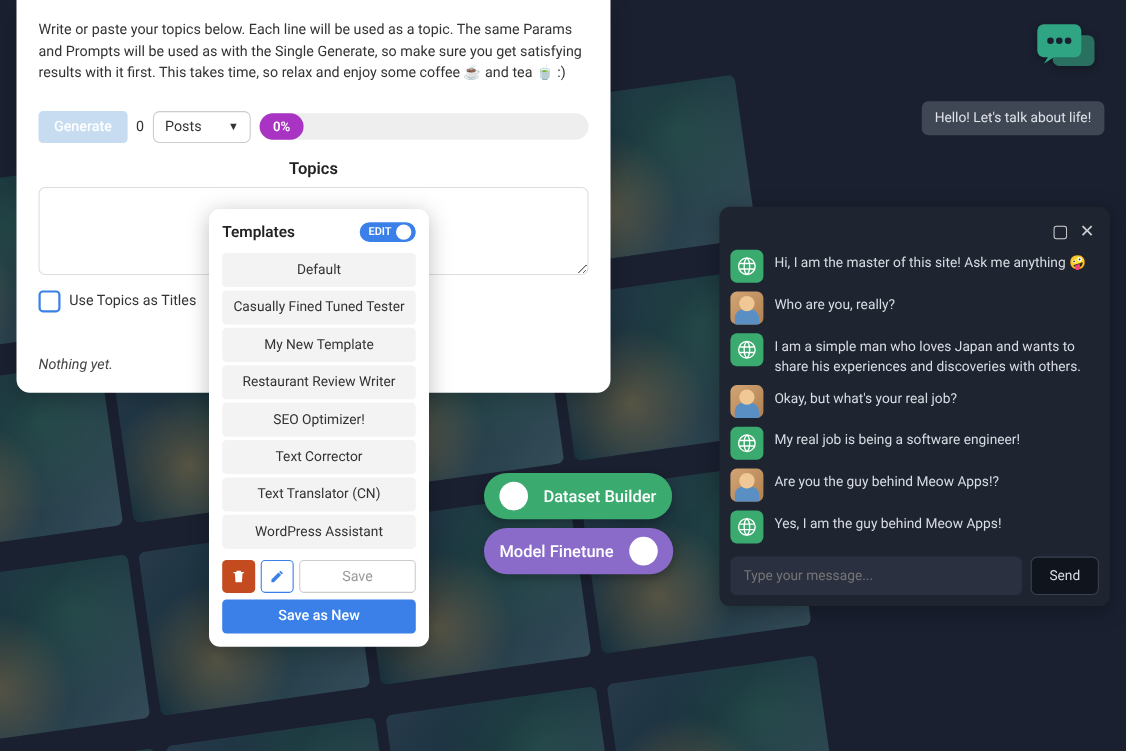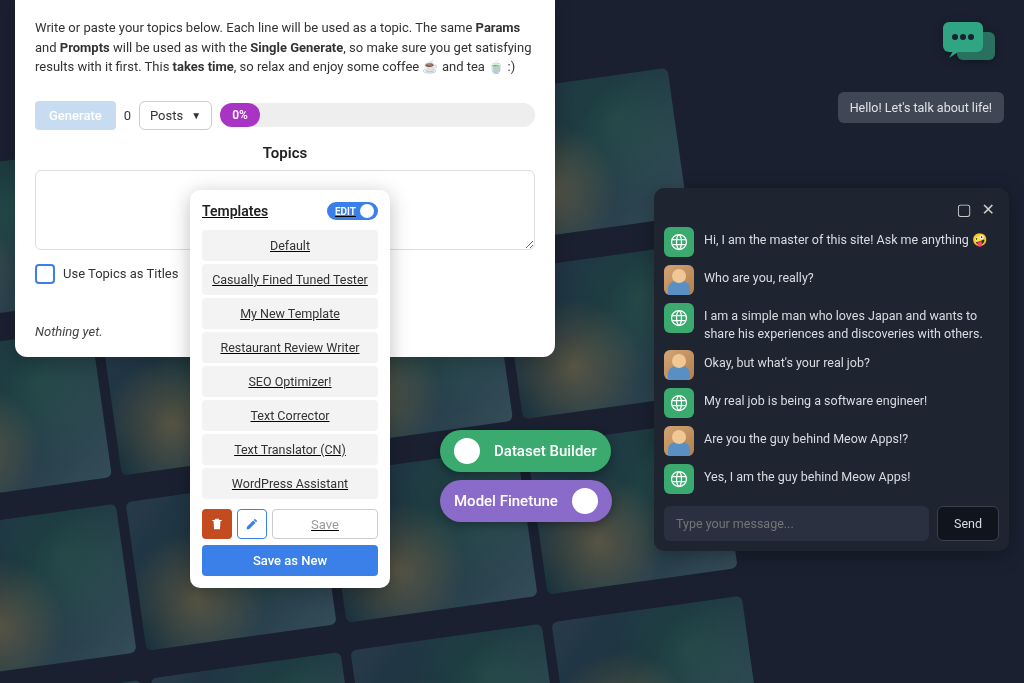--- a/index.html
+++ b/index.html
@@ -6,41 +6,41 @@
 body { background: #1a2030; width: 1024px; height: 683px; position: relative; overflow: hidden; }
 
 
 .bg-grid { position: absolute; top: 120px; left: -80px; width: 800px; height: 700px; transform: rotate(-8deg); display: grid; grid-template-columns: repeat(4,1fr); gap: 10px; opacity: .85; }
 .bg-grid div { background: linear-gradient(135deg,#2a4050 0%,#1a3540 40%,#3a5560 100%); border-radius: 6px; height: 150px; position: relative; overflow: hidden; }
 .bg-grid div::after { content:""; position:absolute; inset:0; background: radial-gradient(circle at 30% 70%, rgba(255,180,80,.3), transparent 40%), radial-gradient(circle at 70% 30%, rgba(80,200,120,.15), transparent 50%); }
 
 
 .left-card { position: absolute; top: 0; left: 15px; width: 540px; background: #fff; border-radius: 0 0 12px 12px; padding: 18px 20px; box-shadow: 0 4px 20px rgba(0,0,0,.2); z-index: 10; }
 .left-card p { color:#333; font-size:13px; line-height:1.5; margin-bottom: 12px; }
-.left-card p b { font-weight:700; }
+.left-card p b { font-weight:400; }
 
 .gen-row { display:flex; align-items:center; gap:8px; margin-bottom:14px;margin-top:24px; }
 .btn-generate { background:#c7dcf0; color:#fff; border:none; padding:7px 14px; border-radius:4px; font-size:13px; font-weight:500; }
 .count { color:#333; font-size:13px; }
-.select-posts { display:flex; align-items:center; gap:8px; border:1px solid #ccc; background:#fff; border-radius:6px; padding:6px 10px; font-size:13px; color:#333; }
+.select-posts { display:flex; align-items:center; gap:24px; border:1px solid #ccc; background:#fff; border-radius:6px; padding:6px 10px; font-size:13px; color:#333; }
 .chev { font-size:10px; }
 .progress { position:relative; flex:1; height:24px; background:#eee; border-radius:12px; }
 .progress-badge { position:absolute; left:0; top:0; height:24px; background:#a934c4; color:#fff; border-radius:12px; padding:0 12px; display:flex; align-items:center; font-size:12px; font-weight:600; }
 
 .section-h { font-weight:600; font-size:15px; color:#222; margin: 10px 0 8px; text-align: center; }
 .topics-area { width:100%; height:80px; border:1px solid #ddd; border-radius:6px; resize:vertical; }
 
 .checkbox-row { display:flex; align-items:center; gap:8px; margin:10px 0 14px; }
 .checkbox { width:20px; height:20px; border:2px solid #3a80e8; border-radius:4px; }
 .checkbox-label { font-size:13px; color:#333; }
 
 .nothing { font-style:italic; color:#444; font-size:13px; }
 
 
-.templates-panel { position:absolute; top:190px; left:190px; width:200px; background:#fff; border-radius:10px; padding:12px; box-shadow:0 4px 20px rgba(0,0,0,.25); z-index:20;text-decoration:underline; }
+.templates-panel { position:absolute; top:190px; left:190px; width:200px; background:#fff; border-radius:10px; padding:12px; box-shadow:0 4px 20px rgba(0,0,0,.25); z-index:20; }
 .templates-head { display:flex; justify-content:space-between; align-items:center; margin-bottom:10px; }
 .templates-title { font-weight:600; font-size:14px; color:#222; }
 .edit-toggle { display:flex; align-items:center; gap:4px; background:#3a80e8; border-radius:12px; padding:2px 4px 2px 8px; }
 .edit-label { color:#fff; font-size:10px; font-weight:600; }
 .toggle-knob { width:14px; height:14px; background:#fff; border-radius:50%; }
 
 .tpl-list { display:flex; flex-direction:column; gap:3px; margin-bottom:10px; }
 .tpl-item { background:#f3f3f3; border-radius:4px; padding:8px 10px; font-size:12.5px; color:#333; text-align:center; border:none; cursor:pointer; }
 .tpl-item.selected { background:#3a80e8; color:#fff; }
 

